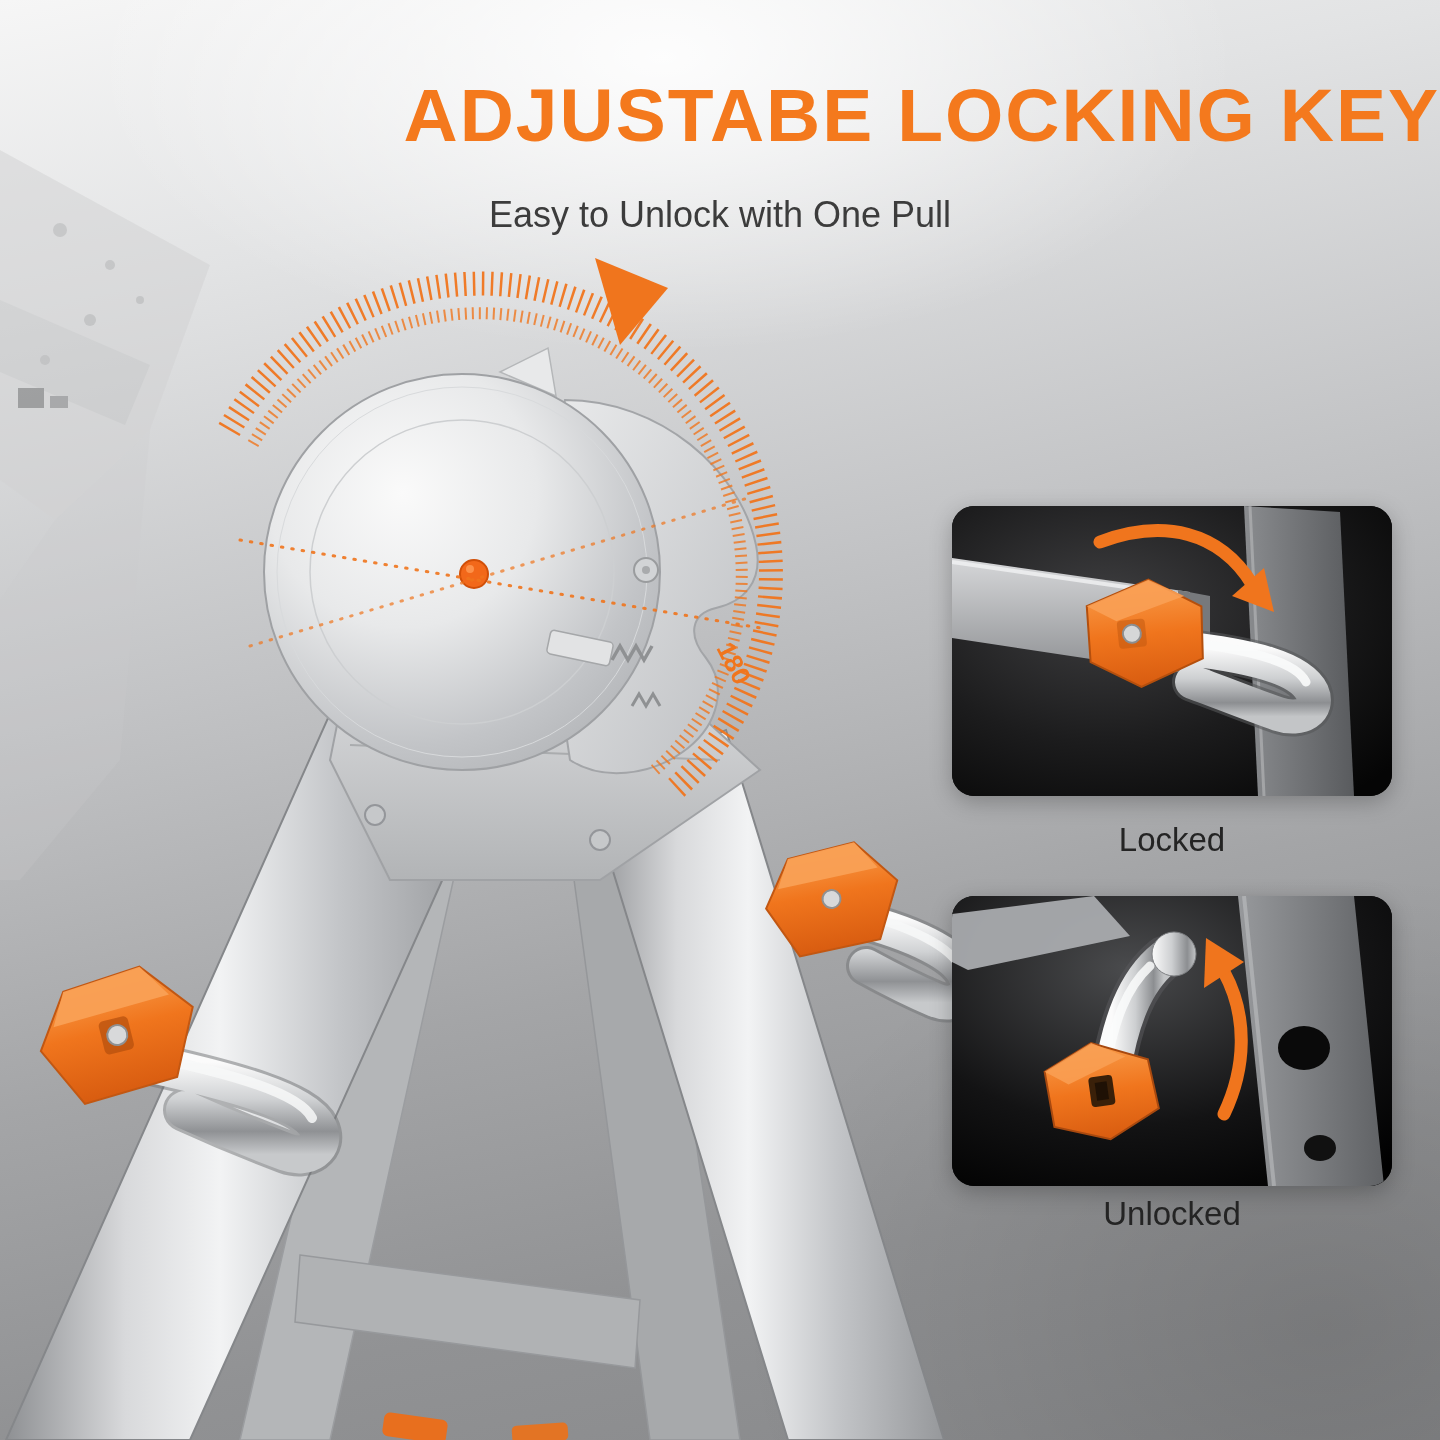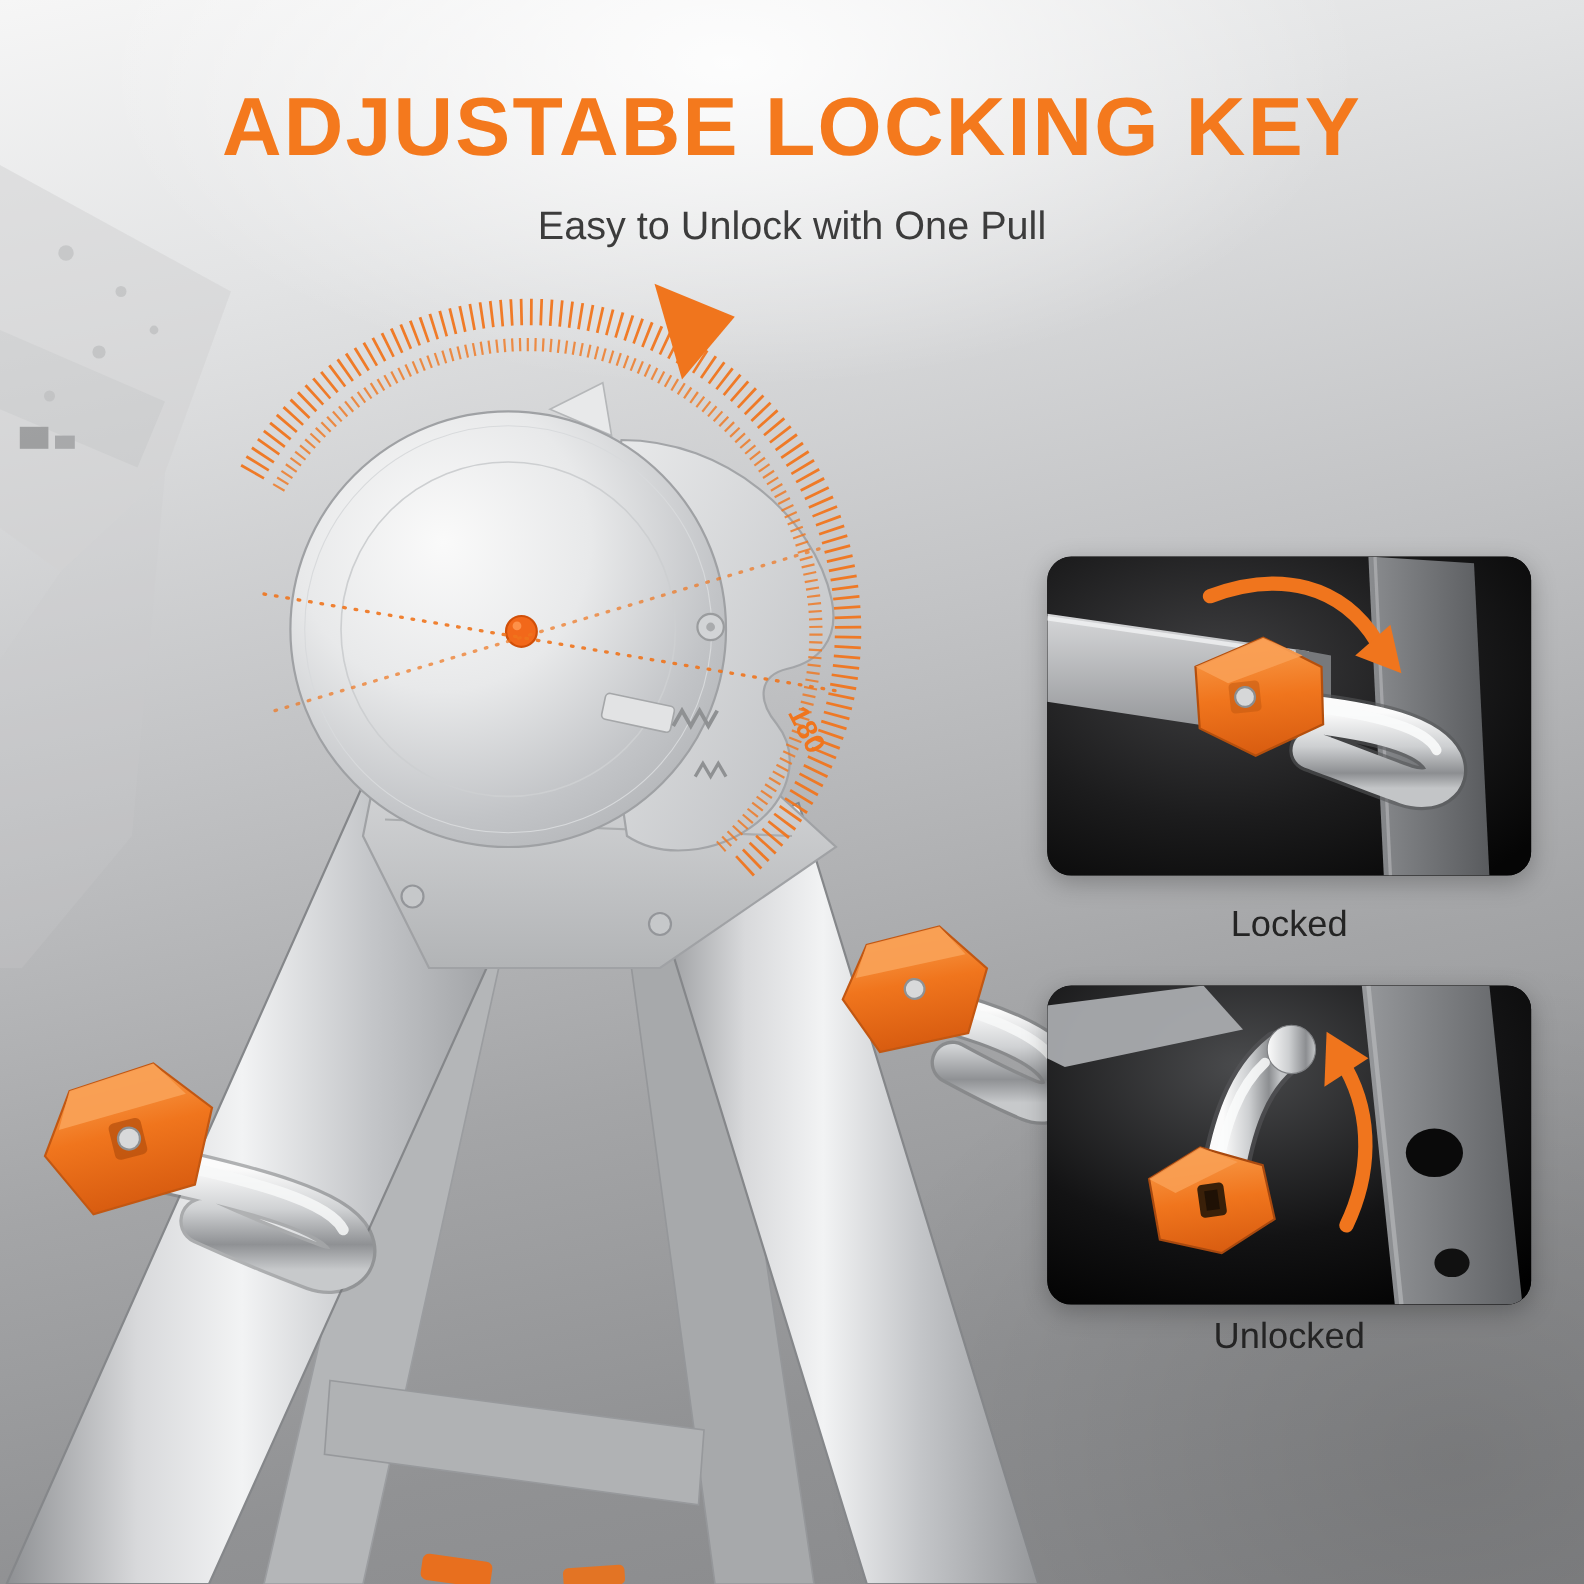--- a/index.html
+++ b/index.html
@@ -6,23 +6,23 @@
   body{width:1440px;height:1440px;overflow:hidden;
        font-family:"Liberation Sans","DejaVu Sans",sans-serif;}
   .stage{position:relative;width:1440px;height:1440px;overflow:hidden;
          background:linear-gradient(168deg,#f6f6f6 0%,#e2e3e4 18%,#c2c3c5 42%,#a4a5a7 64%,#919294 82%,#87888a 100%);}
   .stage::before{content:"";position:absolute;inset:0;
          background:radial-gradient(ellipse 820px 420px at 46% 4%,rgba(255,255,255,.9),rgba(255,255,255,0) 70%);
          pointer-events:none;}
   .stage::after{content:"";position:absolute;inset:0;
          background:radial-gradient(ellipse 900px 700px at 92% 92%,rgba(0,0,0,.14),rgba(0,0,0,0) 65%);
          pointer-events:none;}
-  h1.title{position:absolute;top:72px;left:0;right:0;margin:0;text-align:center;
+  h1.title{position:absolute;top:72px;left:0;right:0;margin:0;text-align:right;
          font-size:75px;font-weight:800;letter-spacing:2px;color:#f4791d;z-index:5;}
-  p.subtitle{position:absolute;top:184px;left:0;right:0;margin:0;text-align:center;
+  p.subtitle{position:absolute;top:184px;left:0;right:0;margin:10px;text-align:center;
          font-size:36px;font-weight:400;color:#3c3c3c;z-index:5;}
   svg.main-art{position:absolute;left:0;top:0;width:1440px;height:1440px;z-index:1;}
   .right-col{position:absolute;left:952px;top:506px;width:440px;z-index:4;
          display:flex;flex-direction:column;align-items:center;}
   .inset-panel{width:440px;height:290px;border-radius:22px;overflow:hidden;background:#000;
          margin:0;box-shadow:0 6px 22px rgba(0,0,0,.25);}
   .inset-panel svg{display:block;width:440px;height:290px;}
   .inset-label{font-size:33px;font-weight:500;color:#242424;text-align:right;line-height:40px;}
   .label-1{margin:24px 0 36px 0;}
   .label-2{margin-top:8px;}

